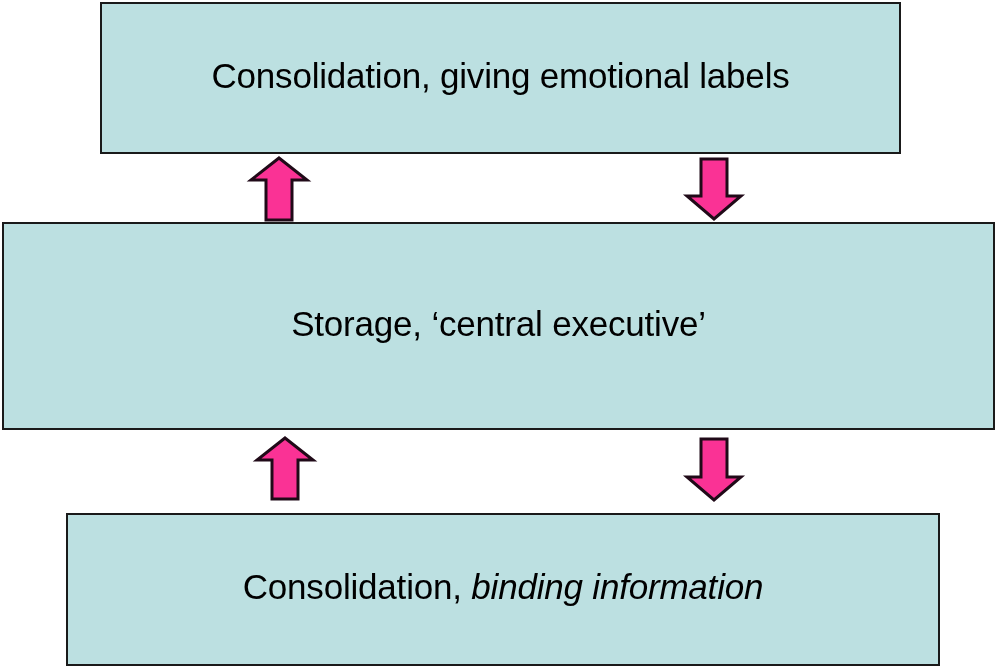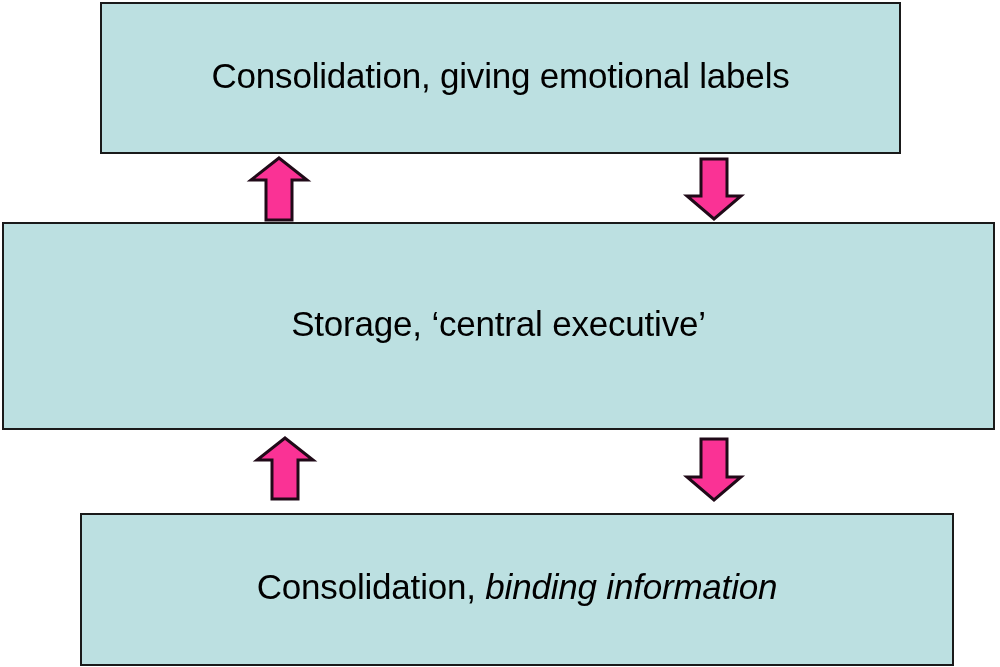--- a/index.html
+++ b/index.html
@@ -54,21 +54,21 @@
     left: 2px;
     top: 222px;
     width: 993px;
     height: 208px;
   }
   #box-middle .box-label {
     transform: translateY(-2px);
   }
   
   #box-bottom {
-    left: 80px;
+    left: 66px;
     top: 513px;
     width: 874px;
     height: 153px;
   }
   #box-bottom .box-label {
     transform: translateY(-2px);
   }
   
   .arrow {
     position: absolute;

